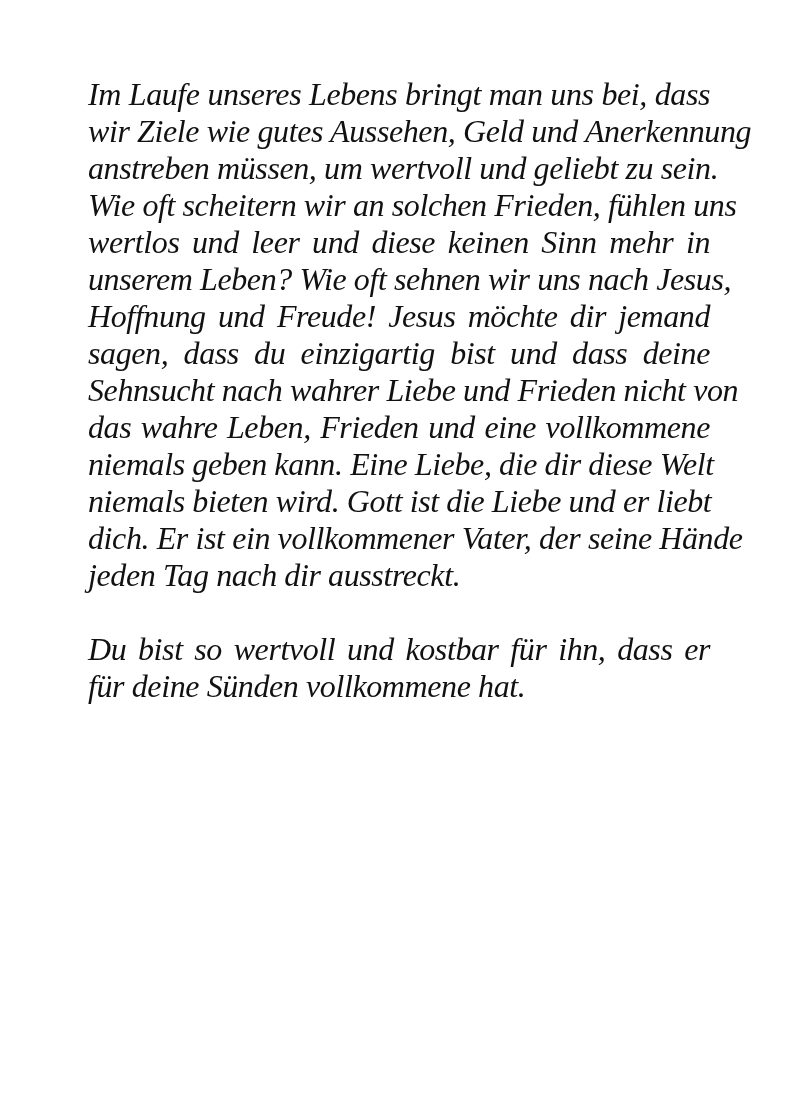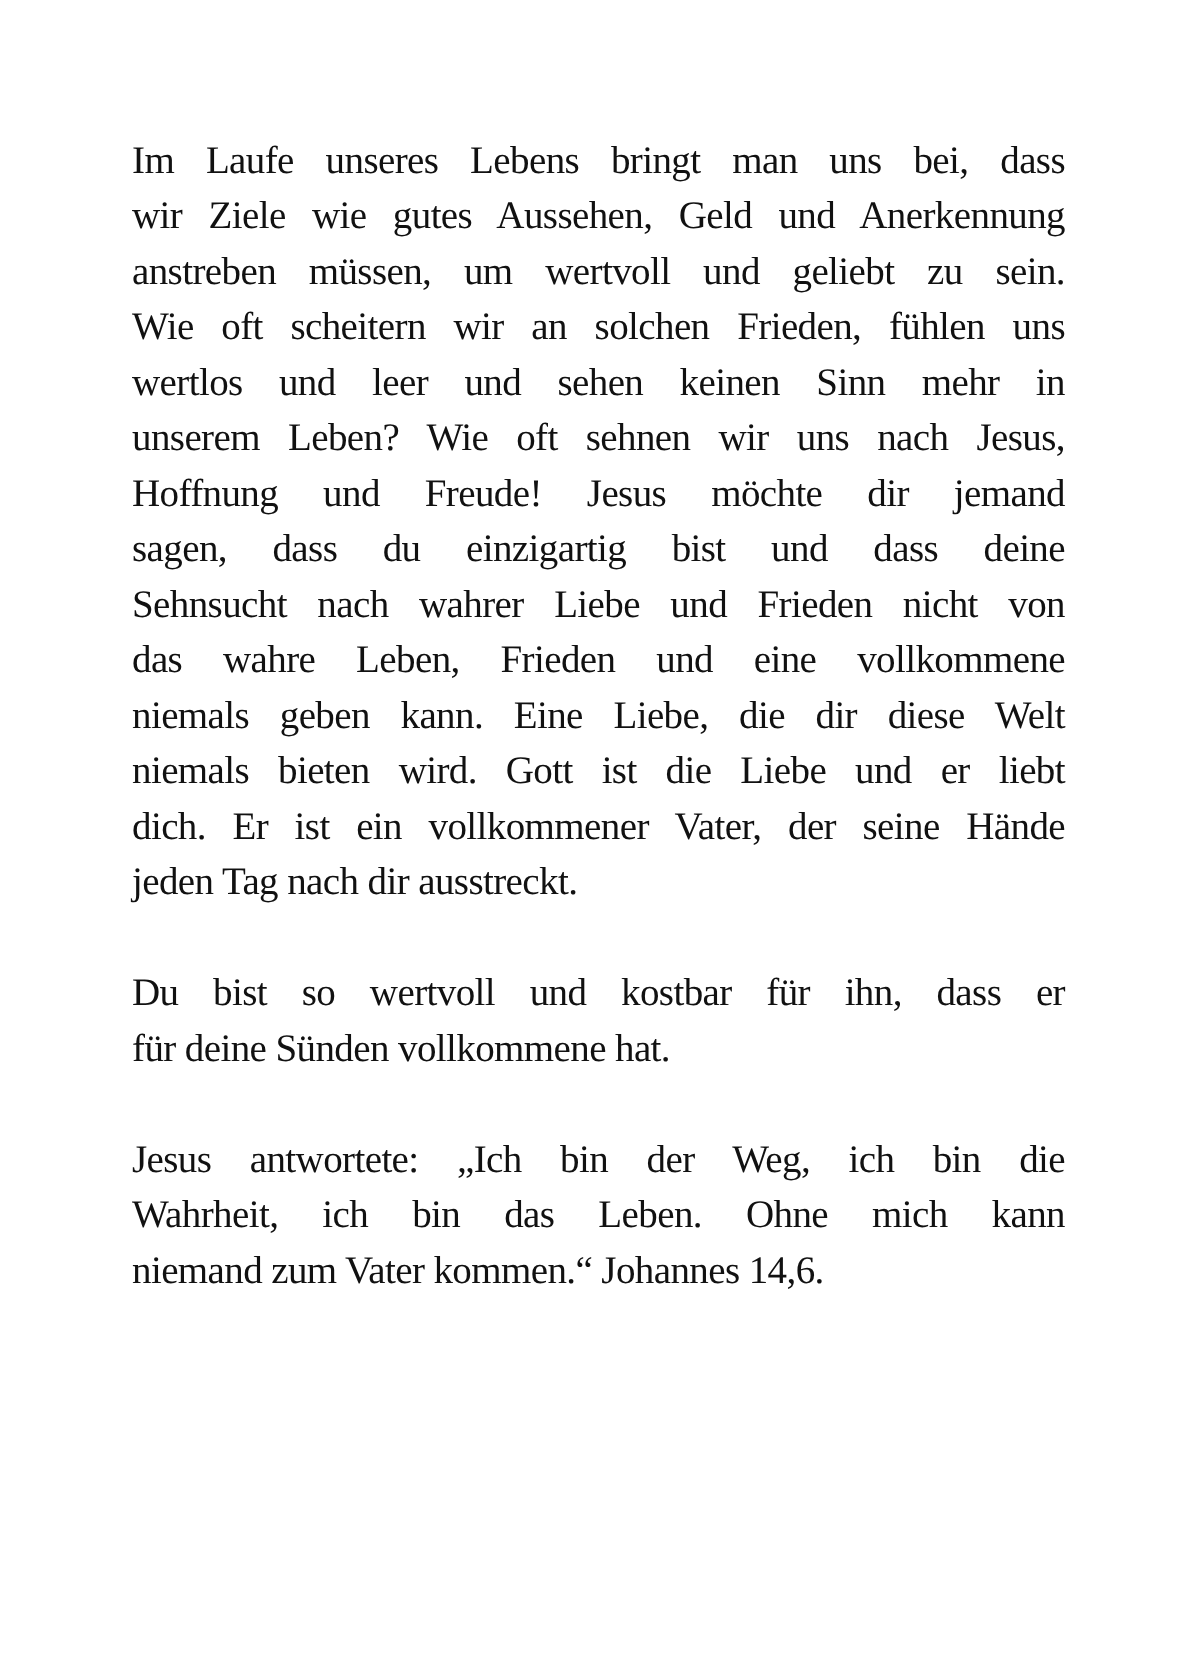--- a/index.html
+++ b/index.html
@@ -9,27 +9,28 @@
     }
     body {
       width: 800px;
       height: 1109px;
       position: relative;
       overflow: hidden;
     }
     .page {
       position: absolute;
       left: 88px;
-      top: 88px;
+      top: 76px;
       width: 622px;
       color: #111111;
       font-family: "Liberation Serif", "DejaVu Serif", serif;
-      font-size: 26px;
+      font-size: 32px;
       line-height: 37px;
       letter-spacing: -0.4px;
+      font-style: italic;
     }
     .para {
       margin: 0;
       text-align: justify;
       text-align-last: left;
       hyphens: none;
     }
     .para + .para {
       margin-top: 37px;
     }
@@ -47,36 +48,31 @@
 </head>
 <body>
 
 <div class="page">
 
   <p class="para">
     <span class="line">Im Laufe unseres Lebens bringt man uns bei, dass</span>
     <span class="line">wir Ziele wie gutes Aussehen, Geld und Anerkennung</span>
     <span class="line">anstreben müssen, um wertvoll und geliebt zu sein.</span>
     <span class="line">Wie oft scheitern wir an solchen Frieden, fühlen uns</span>
-    <span class="line">wertlos und leer und sehen keinen Sinn mehr in</span>
+    <span class="line">wertlos und leer und diese keinen Sinn mehr in</span>
     <span class="line">unserem Leben? Wie oft sehnen wir uns nach Jesus,</span>
     <span class="line">Hoffnung und Freude! Jesus möchte dir jemand</span>
     <span class="line">sagen, dass du einzigartig bist und dass deine</span>
     <span class="line">Sehnsucht nach wahrer Liebe und Frieden nicht von</span>
     <span class="line">das wahre Leben, Frieden und eine vollkommene</span>
     <span class="line">niemals geben kann. Eine Liebe, die dir diese Welt</span>
     <span class="line">niemals bieten wird. Gott ist die Liebe und er liebt</span>
     <span class="line">dich. Er ist ein vollkommener Vater, der seine Hände</span>
     <span class="line last">jeden Tag nach dir ausstreckt.</span>
   </p>
 
   <p class="para">
     <span class="line">Du bist so wertvoll und kostbar für ihn, dass er</span>
     <span class="line last">für deine Sünden vollkommene hat.</span>
   </p>
 
-  <p class="para">
-    <span class="line">Jesus antwortete: „Ich bin der Weg, ich bin die</span>
-    <span class="line">Wahrheit, ich bin das Leben. Ohne mich kann</span>
-    <span class="line last">niemand zum Vater kommen.“ Johannes 14,6.</span>
-  </p>
 
 </div>
 
 </body></html>

